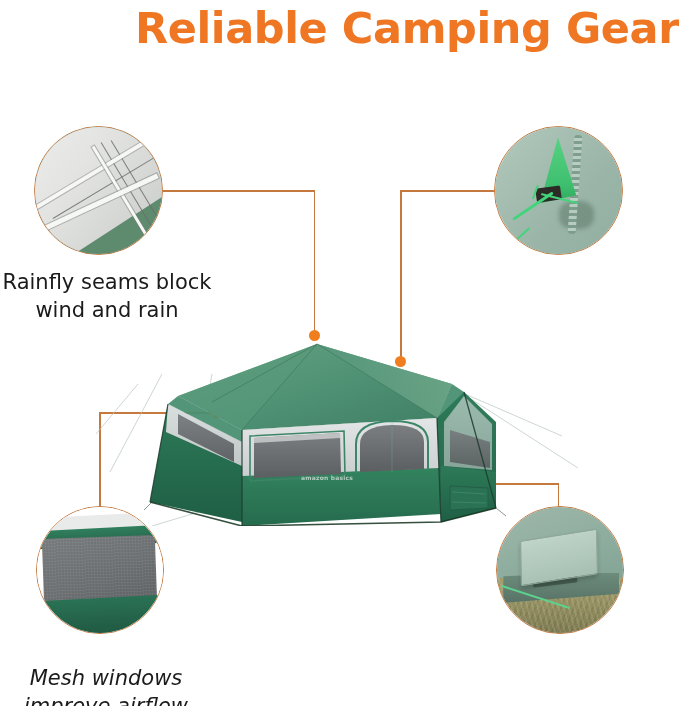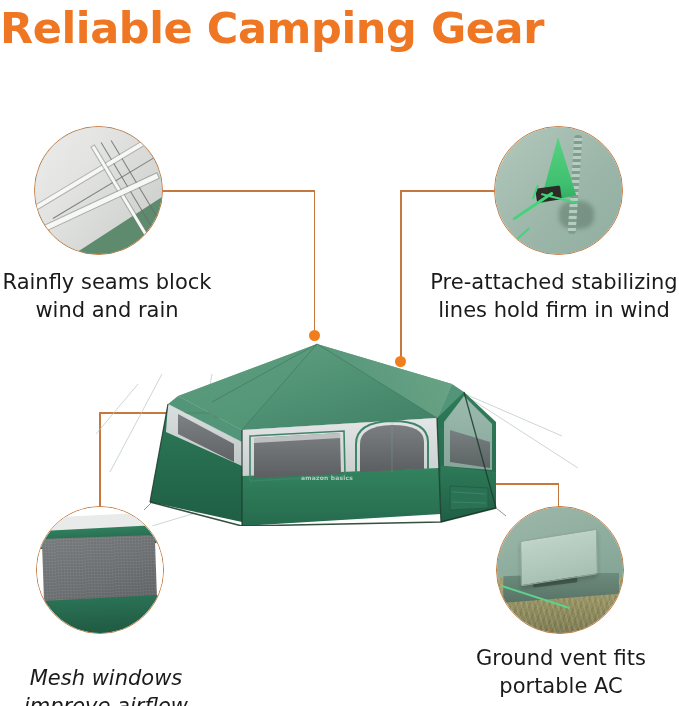--- a/index.html
+++ b/index.html
@@ -17,21 +17,21 @@
     background: #ffffff;
     overflow: hidden;
   }
 
   
   .title {
     position: absolute;
     left: 0;
     top: 2px;
     width: 679px;
-    text-align: left;
+    text-align: right;
     font-size: 43px;
     font-weight: bold;
     letter-spacing: -0.4px;
     color: #ef7622;
     line-height: 52px;
     white-space: nowrap;
   }
   .subtitle {
     position: absolute;
     left: 0;
@@ -338,20 +338,16 @@
       <div class="vent-grass"></div>
       <div class="vent-edge"></div>
       <div class="vent-dark"></div>
       <div class="vent-flap"></div>
       <div class="vent-cord"></div>
     </div>
   </div>
 
   <div class="caption cap-tl">Rainfly seams block
 wind and rain</div>
-  <div class="caption cap-tr">Pre-attached stabilizing
-lines hold firm in wind</div>
   <div class="caption cap-bl">Mesh windows
 improve airflow</div>
-  <div class="caption cap-br">Ground vent fits
-portable AC</div>
 
 </div>
 
 </body></html>

